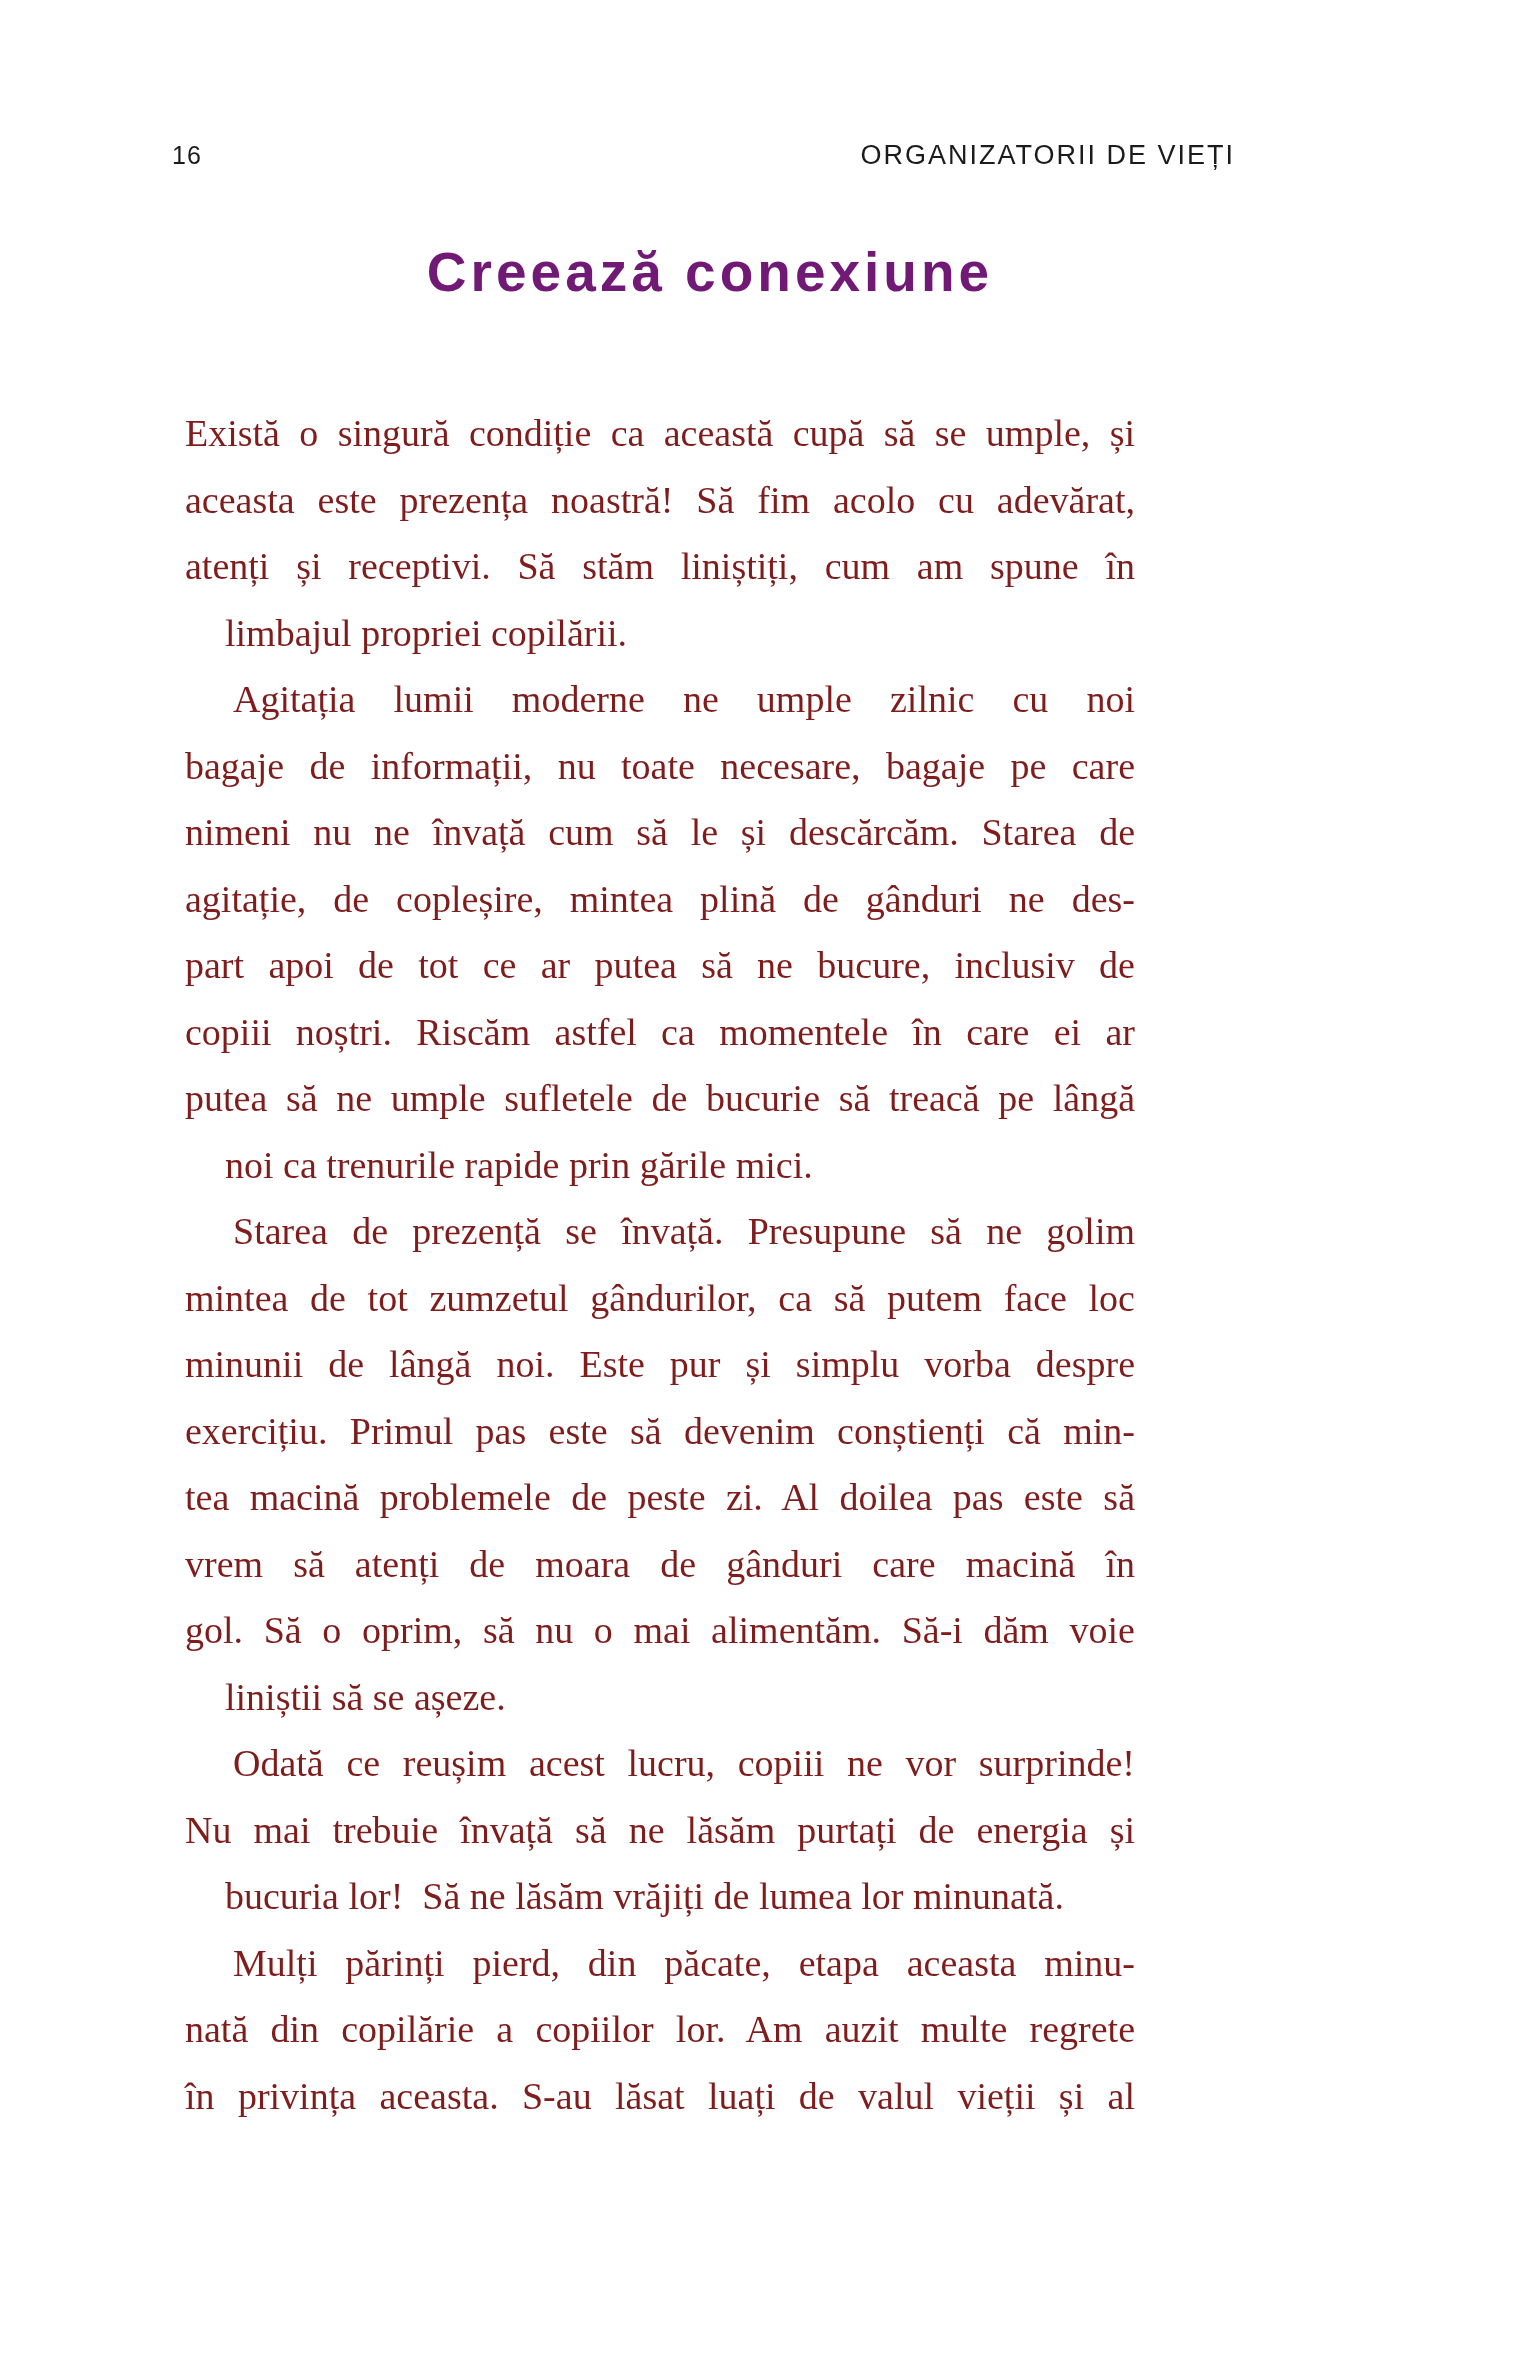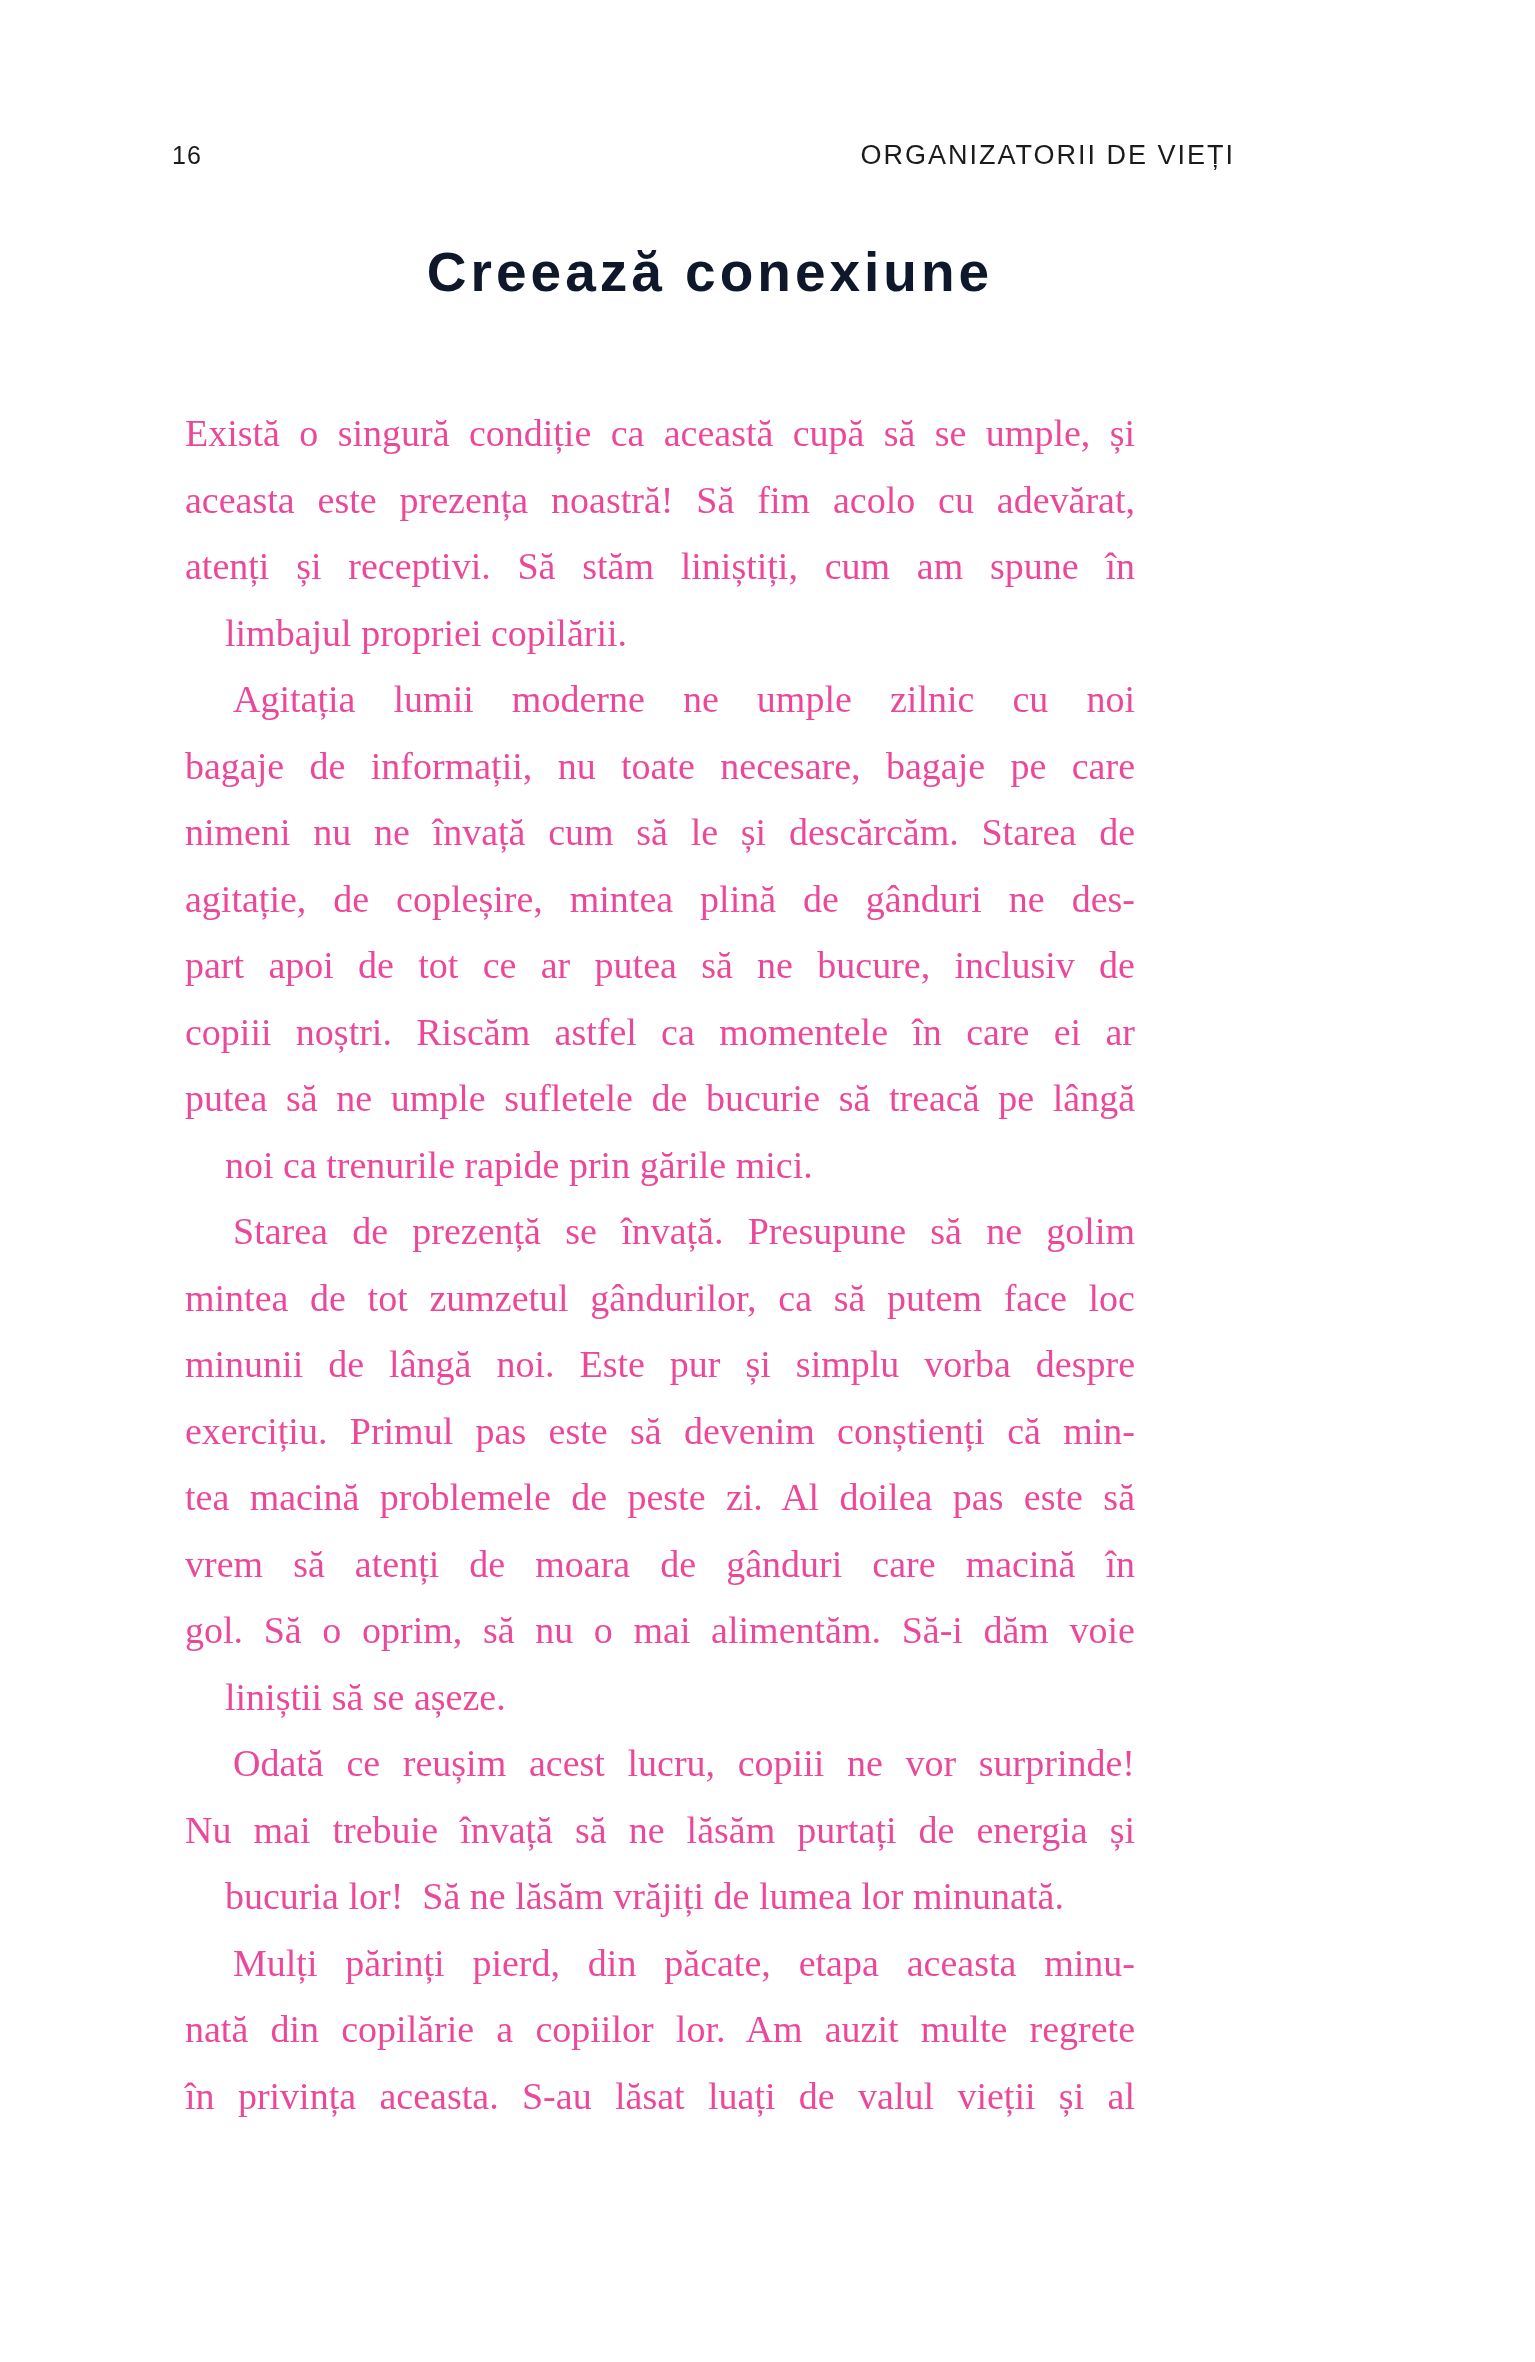--- a/index.html
+++ b/index.html
@@ -32,31 +32,31 @@
   .chapter-title {
     position: absolute;
     left: 185px;
     width: 1050px;
     top: 240px;
     text-align: center;
     font-family: "Liberation Sans", sans-serif;
     font-weight: 700;
     font-size: 55px;
     letter-spacing: 4px;
-    color: #0f172a;
+    color: #701a75;
   }
   .body-text {
     position: absolute;
     left: 185px;
     top: 400px;
     width: 950px;
     font-family: "Liberation Serif", serif;
     font-size: 38px;
     line-height: 66.5px;
-    color: #ec4899;
+    color: #7f1d1d;
   }
   .line {
     text-align: justify;
     text-align-last: justify;
   }
   .line.rag {
     text-align: left;
     text-align-last: auto;
     margin-left: 40px;
   }

